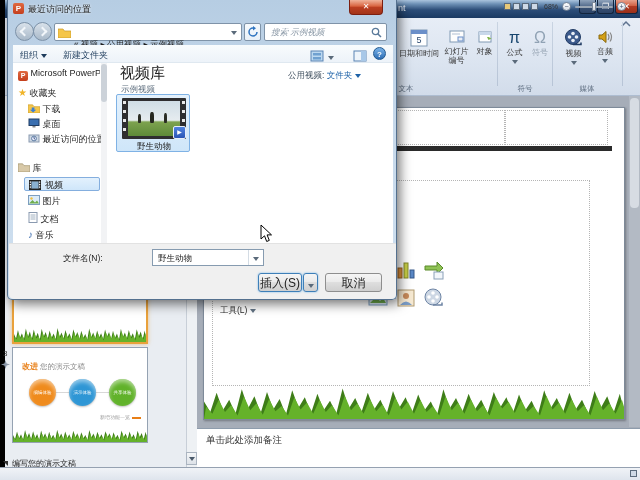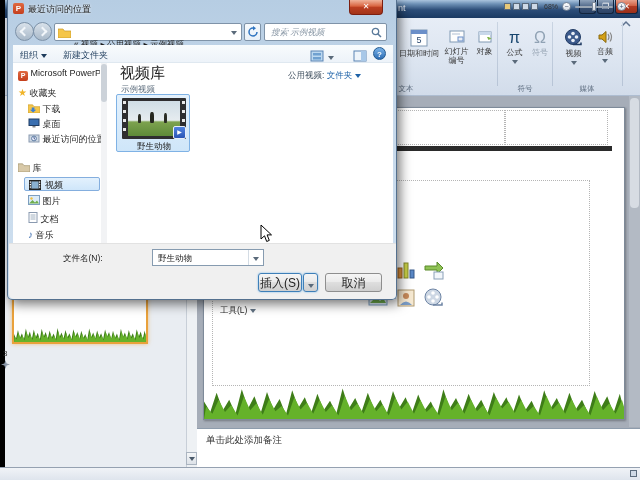--- a/index.html
+++ b/index.html
@@ -181,21 +181,37 @@
     <svg class="grass-svg" style="height:16px;" viewBox="0 0 200 40" preserveAspectRatio="none">
         <use href="#grassdef"></use>
       </svg>
   </div>
 
   <div class="a" style="left:3px;top:349px;font-size:8px;color:#333;">3</div>
   <svg class="a" style="left:1px;top:360px;" width="9" height="9" viewBox="0 0 10 10">
     <path d="M5,0 L6.2,3.8 L10,5 L6.2,6.2 L5,10 L3.8,6.2 L0,5 L3.8,3.8 Z" fill="#8a97a8"></path>
   </svg>
 
-
+  <div class="a thumb" style="left:12px;top:347px;width:136px;height:96px;border:1px solid #95a2b2;">
+    <div class="a" style="left:9px;top:7px;">
+      <span class="s3-title-em">改进</span><span class="s3-title-rest"> 您的演示文稿</span>
+    </div>
+    <div class="a" style="left:18px;top:44px;width:104px;height:1px;background:#d8d8d8;"></div>
+    <div class="a circle" style="left:16px;top:31px;width:27px;height:27px;background:#ef8b1d;line-height:27px;">编辑体验</div>
+    <div class="a circle" style="left:56px;top:31px;width:27px;height:27px;background:#2e96d5;line-height:27px;">演示体验</div>
+    <div class="a circle" style="left:96px;top:31px;width:27px;height:27px;background:#61b22a;line-height:27px;">共享体验</div>
+    <div class="a footnote" style="right:6px;top:66px;"><span>新增功能一览</span><span class="odash"></span></div>
+    <svg class="grass-svg" style="height:14px;" viewBox="0 0 200 40" preserveAspectRatio="none">
+        <use href="#grassdef"></use>
+      </svg>
+  </div>
+
+  <div class="a" style="left:3px;top:452px;">
+    <span class="tri-sec"></span><span class="section-lab">编写您的演示文稿</span>
+  </div>
 
   <div class="a panel-scroll"></div>
   <div class="a scrollbtn">
       <div class="tri-down"></div>
     </div>
 
   <div class="a slide"></div>
   <div class="a ph" style="left:213px;top:110px;width:292px;height:35px;"></div>
   <div class="a ph" style="left:505px;top:110px;width:103px;height:35px;"></div>
   <div class="a band" style="left:208px;top:146px;width:404px;height:5px;"></div>

